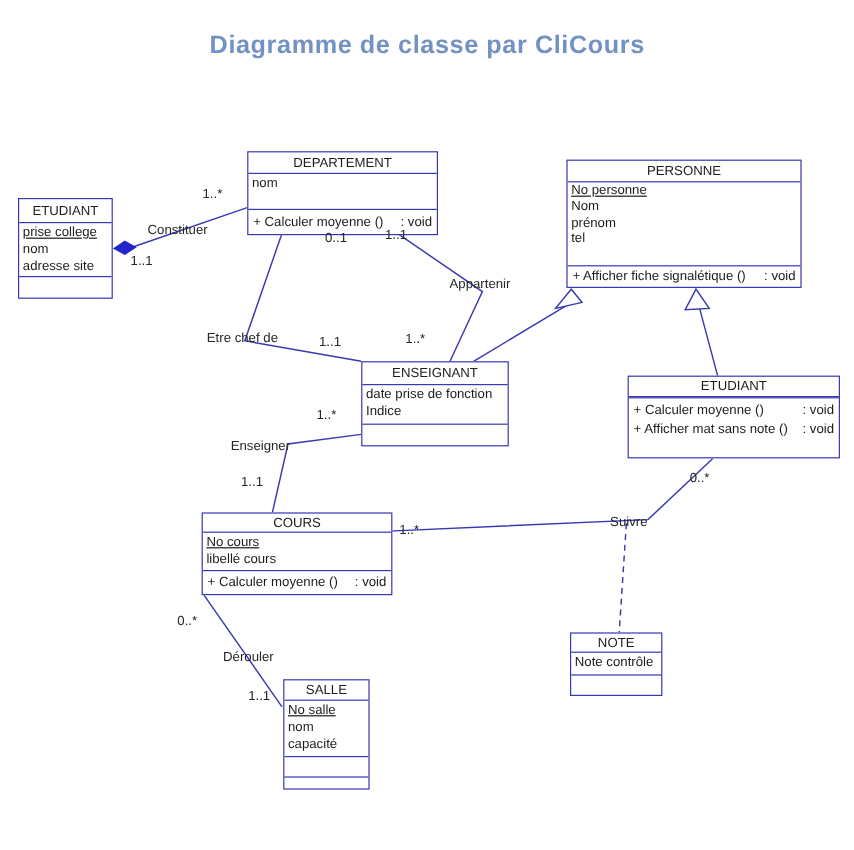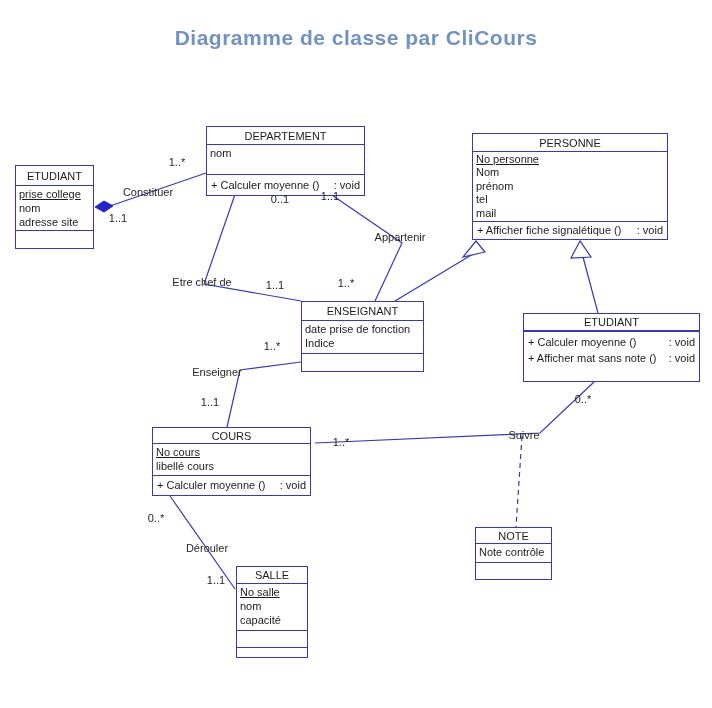--- a/index.html
+++ b/index.html
@@ -100,21 +100,20 @@
     </div>
   </div>
 
   <div class="uml-class" style="left:472px;top:133px;width:196px;height:107px">
     <div class="uml-title" style="height:18px">PERSONNE</div>
     <div class="uml-attrs" style="height:69px;line-height:13.4px">
       <div class="attr key" style="line-height:13.4px">No personne</div>
       <div class="attr" style="line-height:13.4px">Nom</div>
       <div class="attr" style="line-height:13.4px">prénom</div>
       <div class="attr" style="line-height:13.4px">tel</div>
-      <div class="attr" style="line-height:13.4px">mail</div>
     </div>
     <div class="sec ops" style="height:18px;padding-top:1px">
       <div class="op">
         <span>+  Afficher fiche signalétique ()</span>
         <span>: void</span>
       </div>
     </div>
   </div>
 
   <div class="uml-class" style="left:301px;top:301px;width:123px;height:71px">
@@ -133,21 +132,21 @@
         <span>+  Calculer moyenne ()</span>
         <span>: void</span>
       </div>
       <div class="op" style="line-height:16px">
         <span>+  Afficher mat sans note ()</span>
         <span>: void</span>
       </div>
     </div>
   </div>
 
-  <div class="uml-class" style="left:152px;top:427px;width:159px;height:69px">
+  <div class="uml-class" style="left:168px;top:427px;width:159px;height:69px">
     <div class="uml-title" style="height:16px">COURS</div>
     <div class="uml-attrs" style="height:31px">
       <div class="attr key">No cours</div>
       <div class="attr">libellé cours</div>
     </div>
     <div class="sec ops" style="height:20px;padding-top:2px">
       <div class="op">
         <span>+  Calculer moyenne ()</span>
         <span>: void</span>
       </div>

